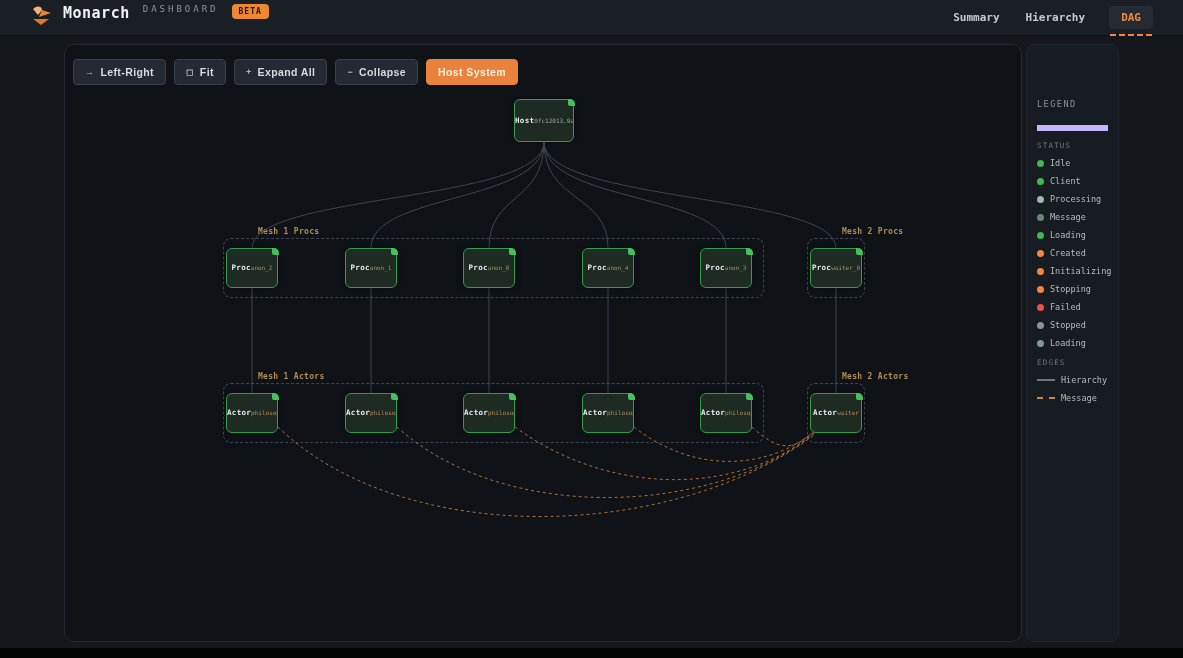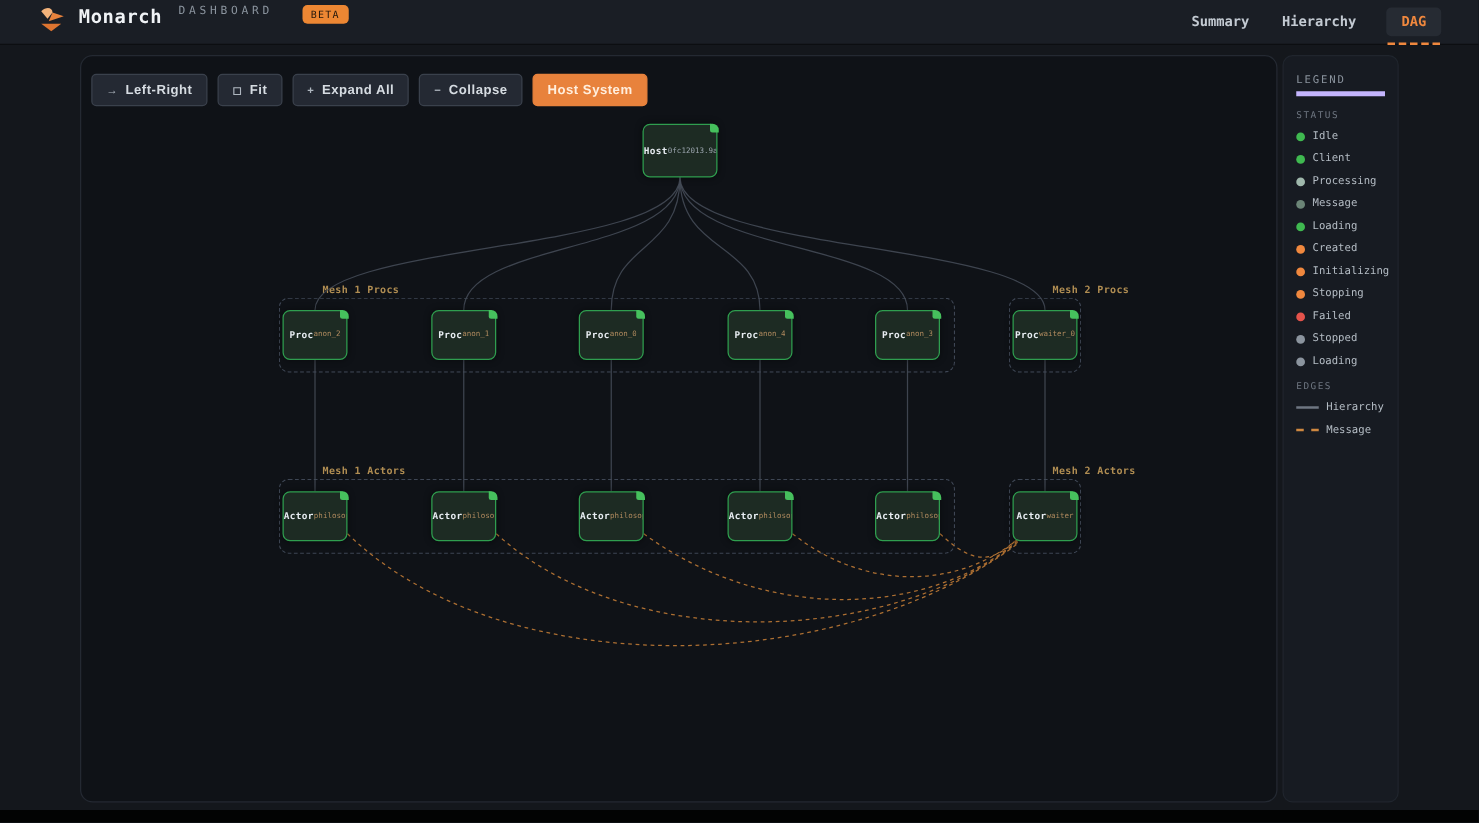--- a/index.html
+++ b/index.html
@@ -12,21 +12,21 @@
   
   .header {
     position:absolute; top:0; left:0; width:1183px; height:36px;
     background:#1a1e25; border-bottom:1px solid #0c0e11;
     display:flex; align-items:center; padding:0 30px 0 28px;
   }
   .brand { display:flex; align-items:flex-start; gap:9px; }
   .brand-name { font-size:15px; font-weight:bold; color:#f0f3f6; letter-spacing:.5px; }
   .brand-sub { font-size:9px; letter-spacing:3px; color:#8b949e; margin-left:4px; }
   .beta-badge {
-    margin-left:14px; background:#ed8733; color:#23170c; font-size:8px; font-weight:normal;
+    margin-left:4px; background:#ed8733; color:#23170c; font-size:8px; font-weight:bold;
     padding:3px 7px; border-radius:4px; letter-spacing:1px;
   }
   .nav { margin-left:auto; display:flex; align-items:center; gap:22px; }
   .nav-tab { font-size:11px; font-weight:bold; color:#c3cad2; cursor:pointer; padding:5px 2px; }
   .nav-tab.active {
     color:#f0883e; background:#262b33; padding:5px 12px; border-radius:4px; position:relative;
   }
   .nav-tab.active::after {
     content:""; position:absolute; left:1px; right:1px; bottom:-7px;
     border-bottom:2px dashed #f0883e;
@@ -65,22 +65,22 @@
   }
   .node .ntitle { font-size:7.5px; font-weight:bold; color:#e8edf2; letter-spacing:.3px; line-height:1.3; }
   .node .nsub { font-size:6px; color:#b08a5e; line-height:1.3; max-width:95%; overflow:hidden; white-space:nowrap; }
   .node.host .nsub { color:#9aa4ad; }
   
   .legend-panel {
     position:absolute; left:1026px; top:44px; width:93px; height:598px;
     background:#171b22; border:1px solid #20252d; border-radius:8px;
     padding:14px 10px;
   }
-  .lg-title { font-size:8.5px; letter-spacing:1.5px; color:#8b949e; padding-bottom:4px;
-    border-bottom:4px solid #c4b5fd; margin-bottom:10px; }
+  .lg-title { font-size:8.5px; letter-spacing:1.5px; color:#8b949e; padding-bottom:16px;
+    border-bottom:6px solid #c4b5fd; margin-bottom:10px;margin-top:40px; }
   .lg-head { font-size:7.5px; letter-spacing:1.2px; color:#6e7681; margin:10px 0 4px; }
   .lg-item { display:flex; align-items:center; gap:6px; margin:8px 0; }
   .lg-item .dot { width:7px; height:7px; border-radius:50%; flex:none; }
   .lg-item .swatch { width:18px; border-top:2px solid #6e7681; flex:none; }
   .lg-item .lbl { font-size:8.5px; color:#b4bcc4; white-space:nowrap; }
   
   .bottom-strip { position:absolute; left:0; bottom:0; width:1183px; height:10px; background:#020303; }
 </style>
 </head>
 <body>

